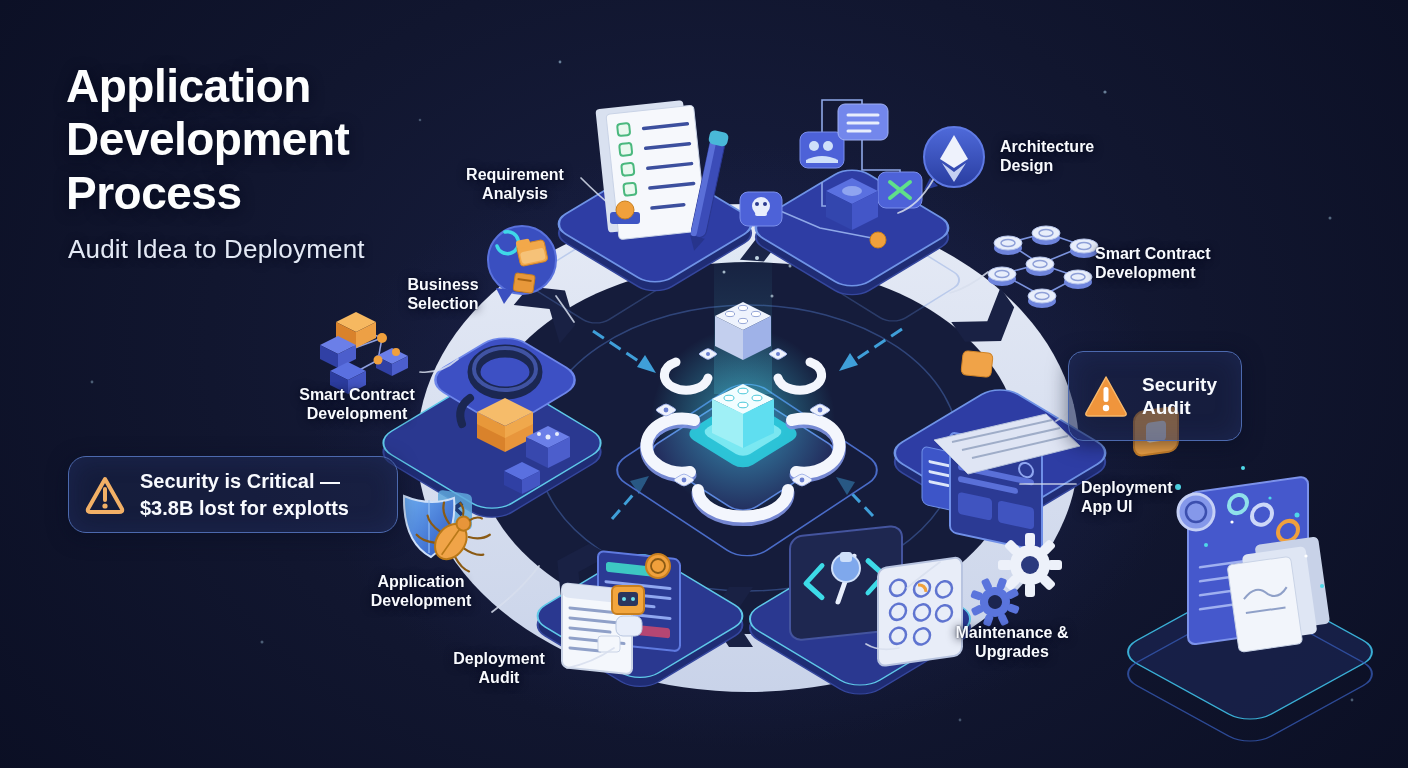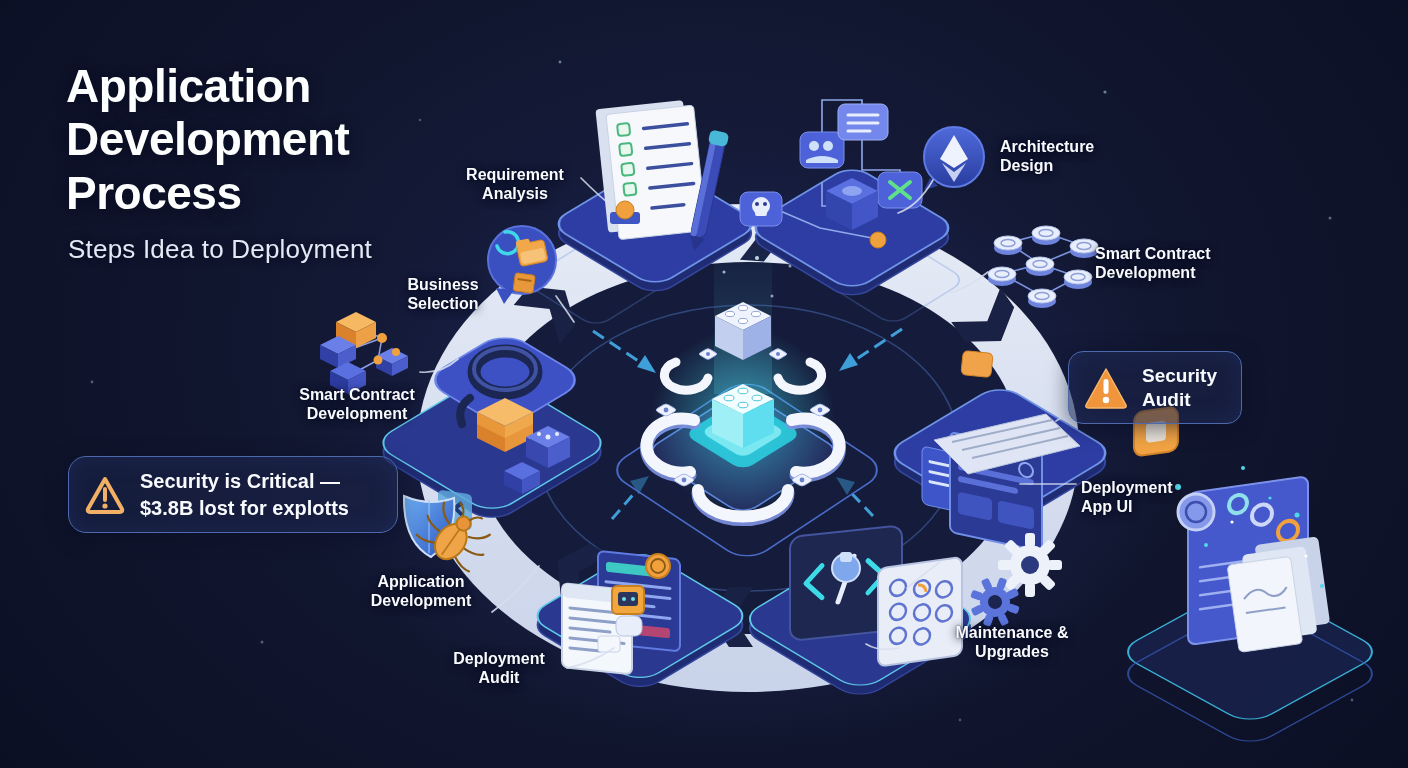--- a/index.html
+++ b/index.html
@@ -29,21 +29,21 @@
   }
   .panel{
     position:absolute;z-index:3;display:flex;align-items:center;gap:13px;
     border:1.6px solid #4c69ae;border-radius:15px;background:rgba(27,37,74,.55);
     box-shadow:0 4px 20px rgba(8,12,34,.55), inset 0 0 26px rgba(52,74,150,.22);
     box-sizing:border-box;padding:0 14px;
   }
   .panel .txt{color:#f8fafe;font-weight:700;}
   .callout{left:68px;top:456px;width:330px;height:77px;border-radius:18px;}
   .callout .txt{font-size:20px;line-height:1.32;}
-  .secaudit{left:1068px;top:351px;width:174px;height:73px;}
+  .secaudit{left:1068px;top:351px;width:174px;height:90px;}
   .secaudit .txt{font-size:19px;line-height:1.22;}
   .icon-wrap{flex:0 0 auto;display:flex;align-items:center;justify-content:center;}
 </style>
 </head>
 <body>
 
 <div class="canvas">
 
 <svg class="scene" width="1408" height="768" viewBox="0 0 1408 768">
   <defs>
@@ -606,21 +606,21 @@
     <path d="M 556 296 Q 566 310 574 322"></path>
   </g>
 </svg>
 
 <div class="title">
   <div>Application</div>
   <div>Development</div>
   <div>Process</div>
 </div>
 <div class="subtitle">
-  <div>Steps Idea to Deployment</div>
+  <div>Audit Idea to Deployment</div>
 </div>
 
 <div class="lbl" style="left:515px;top:184px;">
   <div>Requirement</div>
   <div>Analysis</div>
 </div>
 
 <div class="lbl leftal" style="left:1000px;top:156px;">
   <div>Architecture</div>
   <div>Design</div>

